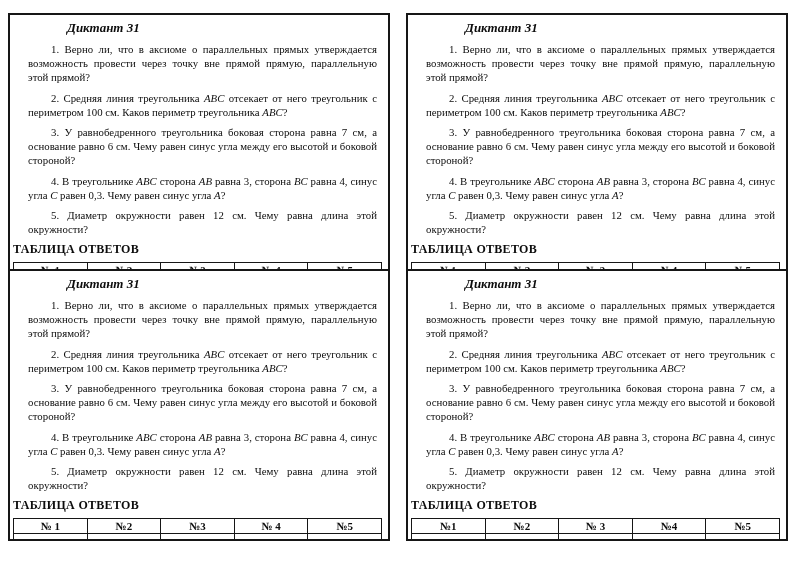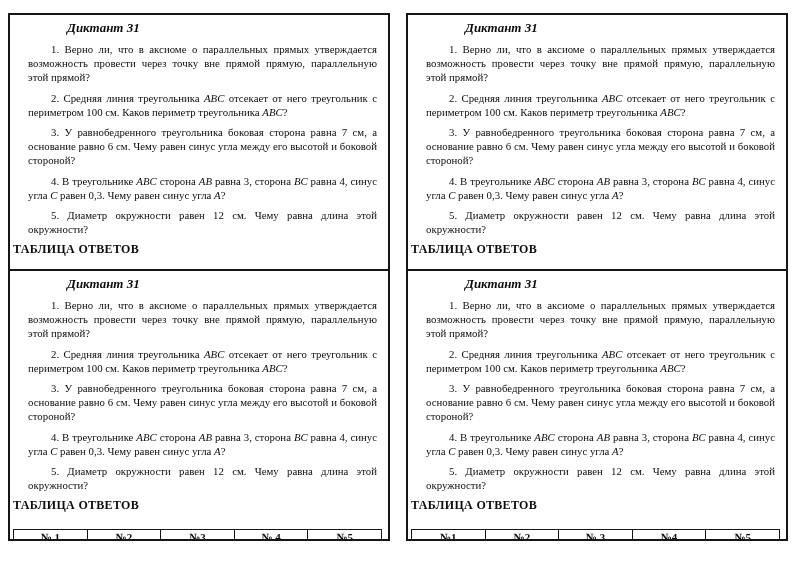--- a/index.html
+++ b/index.html
@@ -37,21 +37,21 @@
     text-align: justify;
     font-size: 10.8px;
     line-height: 14.2px;
     hyphens: auto;
   }
   .q { margin: 6px; text-indent: 23px; }
   .q i { }
   .table-title {
     font-weight: bold;
     font-size: 12px;
-    margin: 3px 0 16px 1px;
+    margin: 3px 0 5px 1px;
     letter-spacing: 0.3px;
   }
   table.answers {
     border-collapse: collapse;
     width: calc(100% - 5px);
     margin-left: 1px;
     table-layout: fixed;
   }
   .answers td { border: 1.5px solid #161616; }
   td.h {

